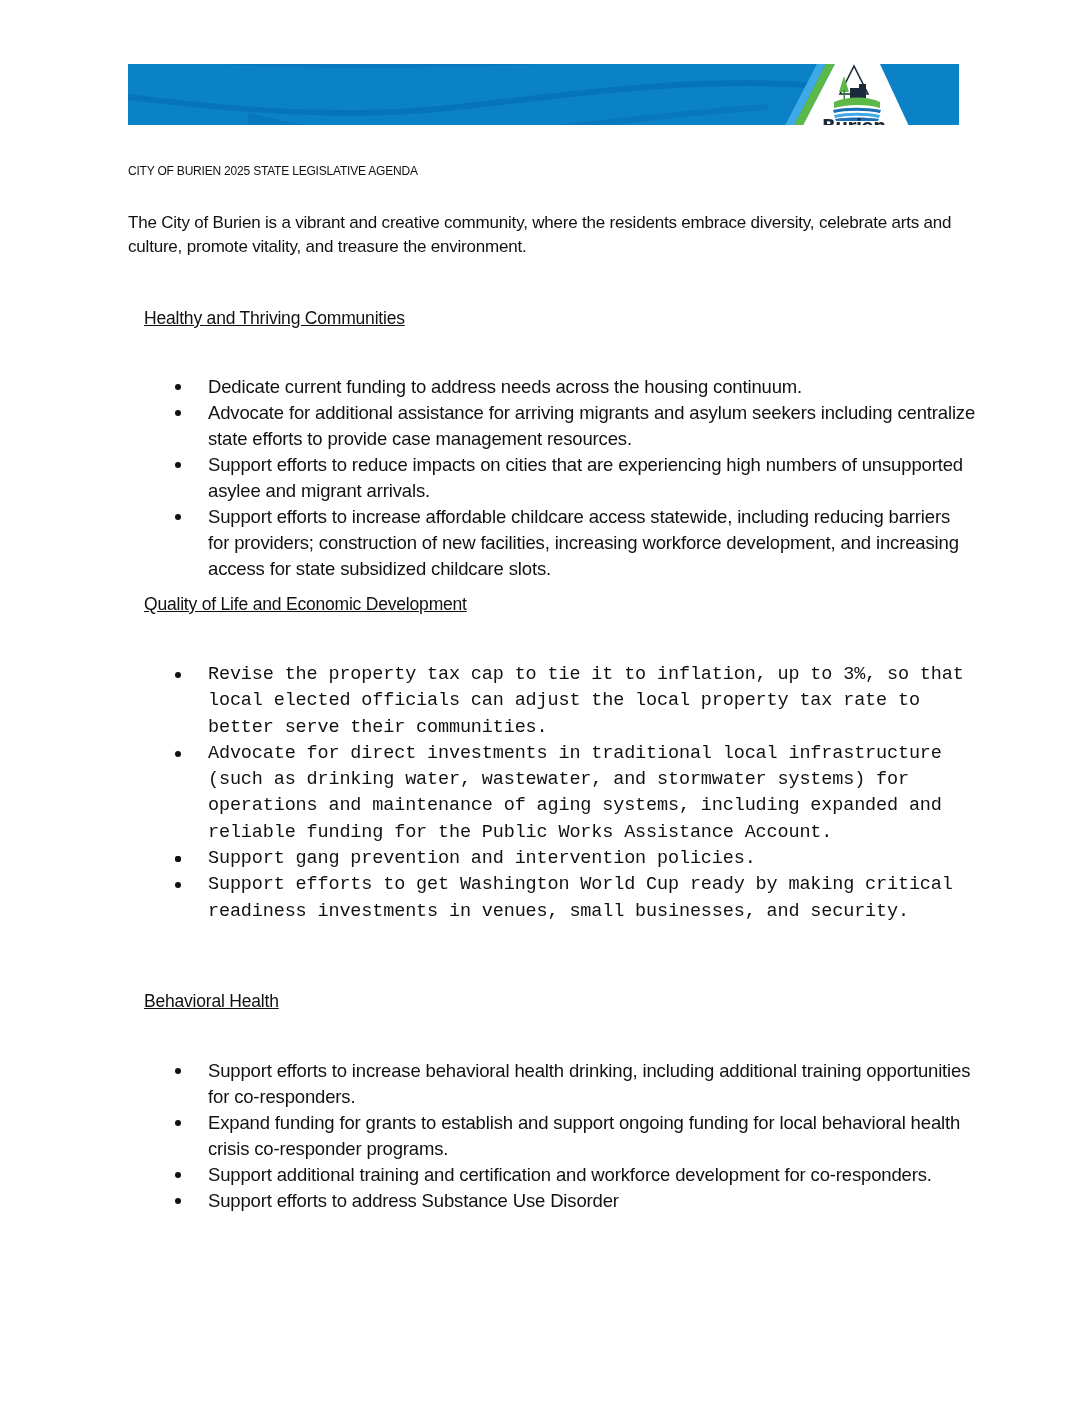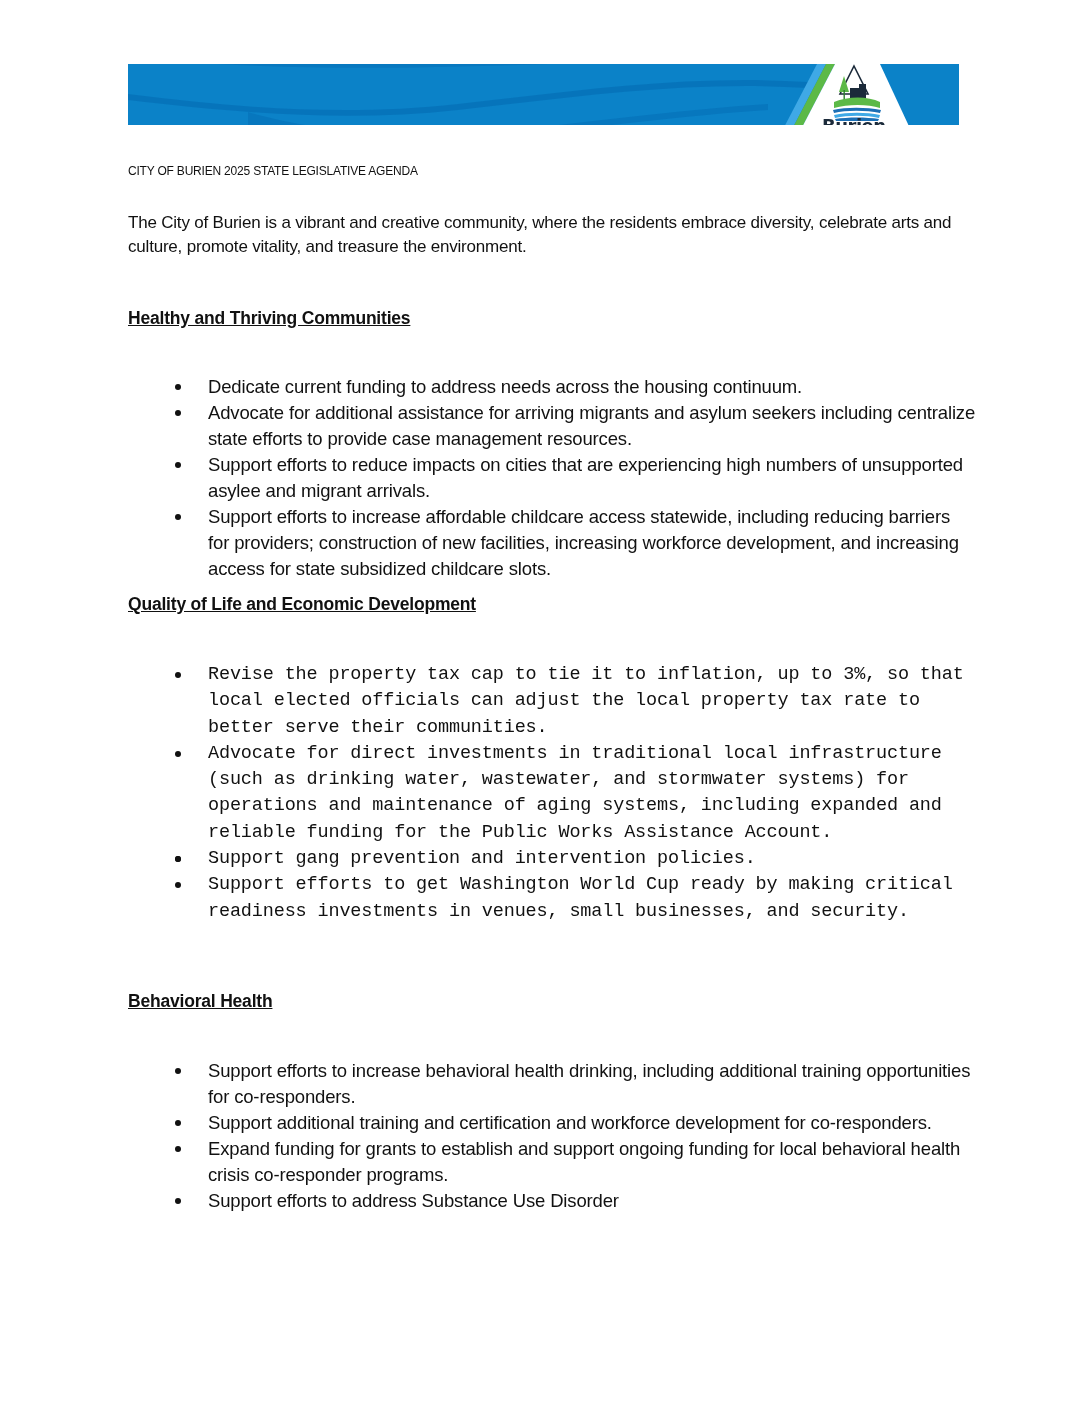--- a/index.html
+++ b/index.html
@@ -44,23 +44,23 @@
       position: absolute;
       top: 211px;
       left: 0;
       width: 832px;
       font-size: 17px;
       line-height: 24px;
       letter-spacing: -0.2px;
     }
     .section-heading {
       position: absolute;
-      left: 0;
+      left: 16px;
       font-size: 17.5px;
-      font-weight: bold;
+      font-weight: normal;
       text-decoration: underline;
       letter-spacing: -0.2px;
       white-space: nowrap;
     }
     ul.bullets {
       position: absolute;
       left: 0;
       margin: 16px;
       padding: 0;
       list-style: none;
@@ -135,17 +135,17 @@
     <li><span class="dot"></span><span>Revise the property tax cap to tie it to inflation, up to 3%, so that local elected officials can adjust the local property tax rate to better serve their communities.</span></li>
     <li><span class="dot"></span><span>Advocate for direct investments in traditional local infrastructure (such as drinking water, wastewater, and stormwater systems) for operations and maintenance of aging systems, including expanded and reliable funding for the Public Works Assistance Account.</span></li>
     <li><span class="dot"></span></li>
     <li><span class="dot"></span><span>Support gang prevention and intervention policies.</span></li>
     <li><span class="dot"></span><span>Support efforts to get Washington World Cup ready by making critical readiness investments in venues, small businesses, and security.</span></li>
   </ul>
 
   <div class="section-heading s3">Behavioral Health</div>
   <ul class="bullets l3">
     <li><span class="dot"></span><span>Support efforts to increase behavioral health drinking, including additional training opportunities for co-responders.</span></li>
+    <li><span class="dot"></span><span>Expand funding for grants to establish and support ongoing funding for local behavioral health crisis co-responder programs.</span></li>
     <li><span class="dot"></span><span>Support additional training and certification and workforce development for co-responders.</span></li>
-    <li><span class="dot"></span><span>Expand funding for grants to establish and support ongoing funding for local behavioral health crisis co-responder programs.</span></li>
     <li><span class="dot"></span><span>Support efforts to address Substance Use Disorder</span></li>
   </ul>
 </div>
 
 </body></html>

